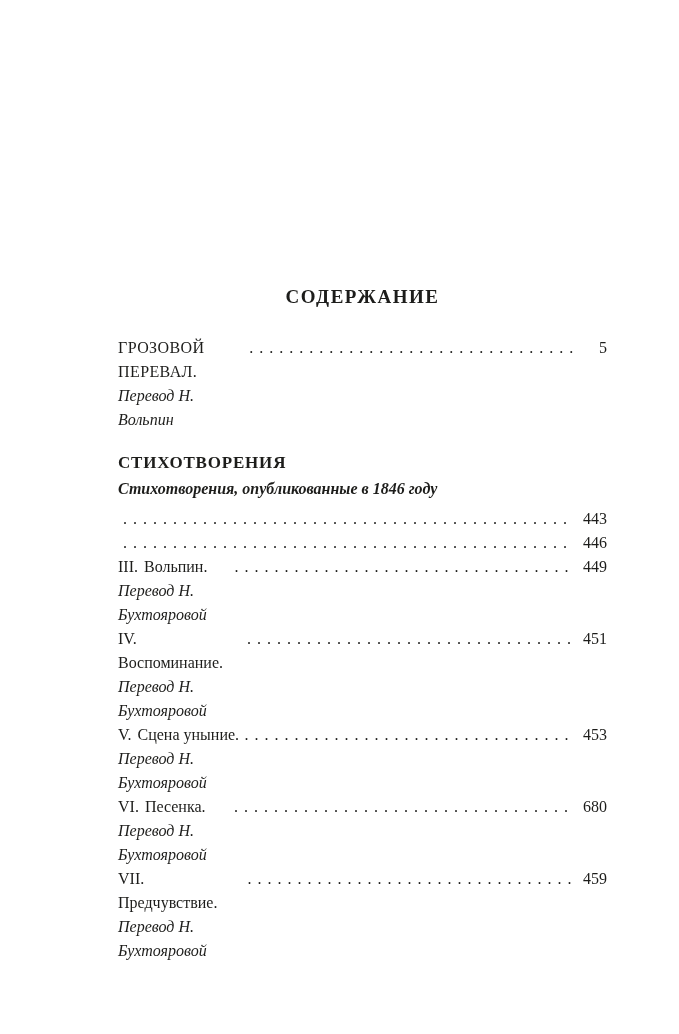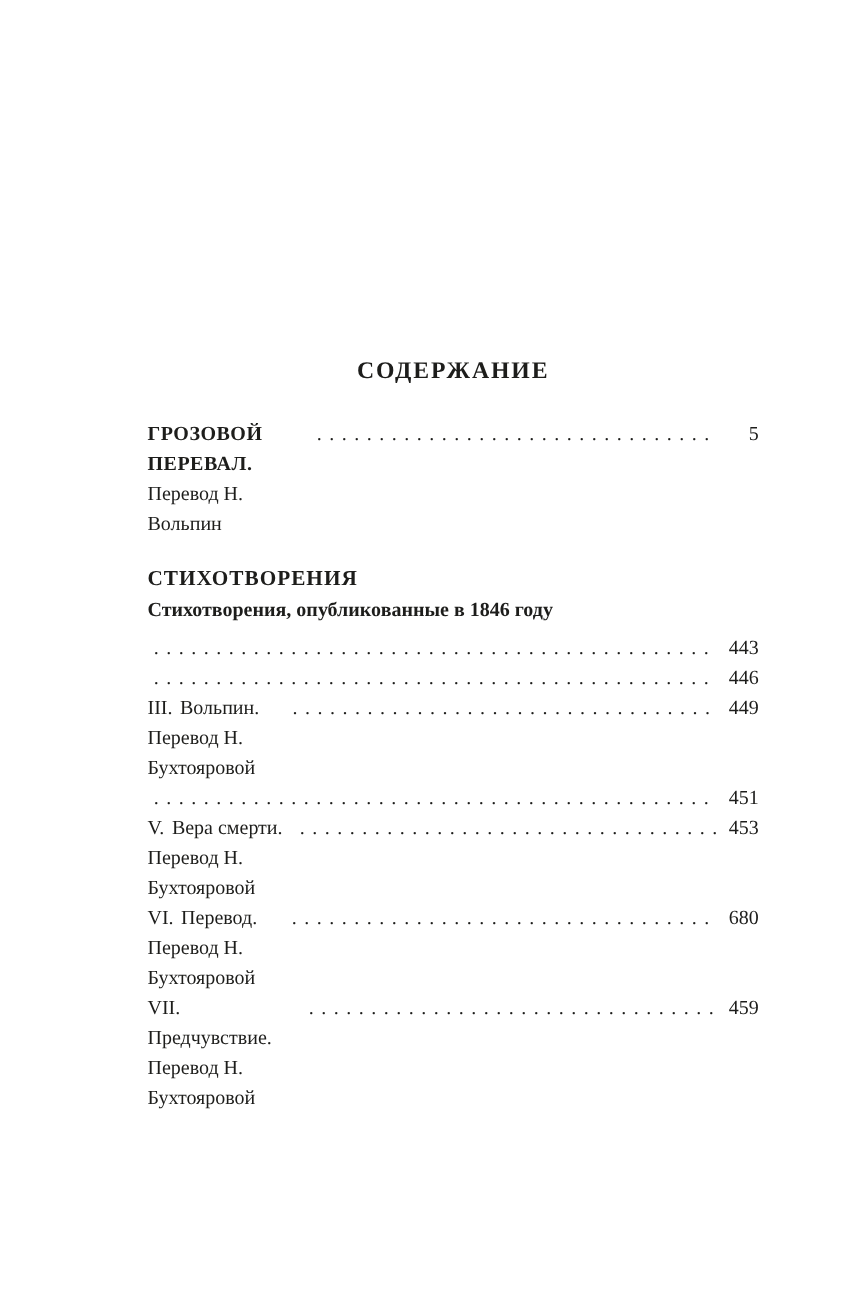--- a/index.html
+++ b/index.html
@@ -30,36 +30,37 @@
   .toc-row {
     display: flex;
     align-items: baseline;
     line-height: 24px;
     font-size: 16px;
   }
   .main-entry {
     margin-bottom: 21px;
   }
   .main-entry .entry-title {
-    font-weight: bold;
+    font-weight: normal;
     letter-spacing: 0.4px;
   }
   .section-heading {
     margin: 0 0 7px 0;
     font-size: 17px;
     font-weight: bold;
     letter-spacing: 0.8px;
   }
   .subsection-heading {
     margin: 0 0 9px 0;
     font-size: 16px;
     font-weight: bold;
+    font-style: italic;
   }
   .entry-text .num { margin-right: 2px; }
-  .it { }
+  .it { font-style: italic; }
   .dots {
     flex: 1 1 auto;
     overflow: hidden;
     white-space: nowrap;
     margin: 0 2px 0 5px;
     min-width: 14px;
   }
   .dots::after {
     content: ". . . . . . . . . . . . . . . . . . . . . . . . . . . . . . . . . . . . . . . . . . . . . . . . . . . . . . . . . . . . . . . . . . . . . . . . . . . . . . . .";
     letter-spacing: 1px;
@@ -98,32 +99,33 @@
       <span class="pagenum">446</span>
     </div>
 
     <div class="toc-row">
       <span class="entry-text"><span class="num">III.</span> <span>Вольпин.</span>  <span class="it">Перевод Н. Бухтояровой</span></span>
       <span class="dots"></span>
       <span class="pagenum">449</span>
     </div>
 
     <div class="toc-row">
+      <span class="entry-text"><span class="num">IV.</span> <span>Воспоминание.</span>  <span class="it">Перевод Н. Бухтояровой</span></span>
       <span class="dots"></span>
       <span class="pagenum">451</span>
     </div>
 
     <div class="toc-row">
-      <span class="entry-text"><span class="num">V.</span> <span>Вера смерти.</span>  <span class="it">Перевод Н. Бухтояровой</span></span>
+      <span class="entry-text"><span class="num">V.</span> <span>Сцена уныние.</span>  <span class="it">Перевод Н. Бухтояровой</span></span>
       <span class="dots"></span>
       <span class="pagenum">453</span>
     </div>
 
     <div class="toc-row">
-      <span class="entry-text"><span class="num">VI.</span> <span>Перевод.</span>  <span class="it">Перевод Н. Бухтояровой</span></span>
+      <span class="entry-text"><span class="num">VI.</span> <span>Песенка.</span>  <span class="it">Перевод Н. Бухтояровой</span></span>
       <span class="dots"></span>
       <span class="pagenum">680</span>
     </div>
 
     <div class="toc-row">
       <span class="entry-text"><span class="num">VII.</span> <span>Предчувствие.</span>  <span class="it">Перевод Н. Бухтояровой</span></span>
       <span class="dots"></span>
       <span class="pagenum">459</span>
     </div>
 

